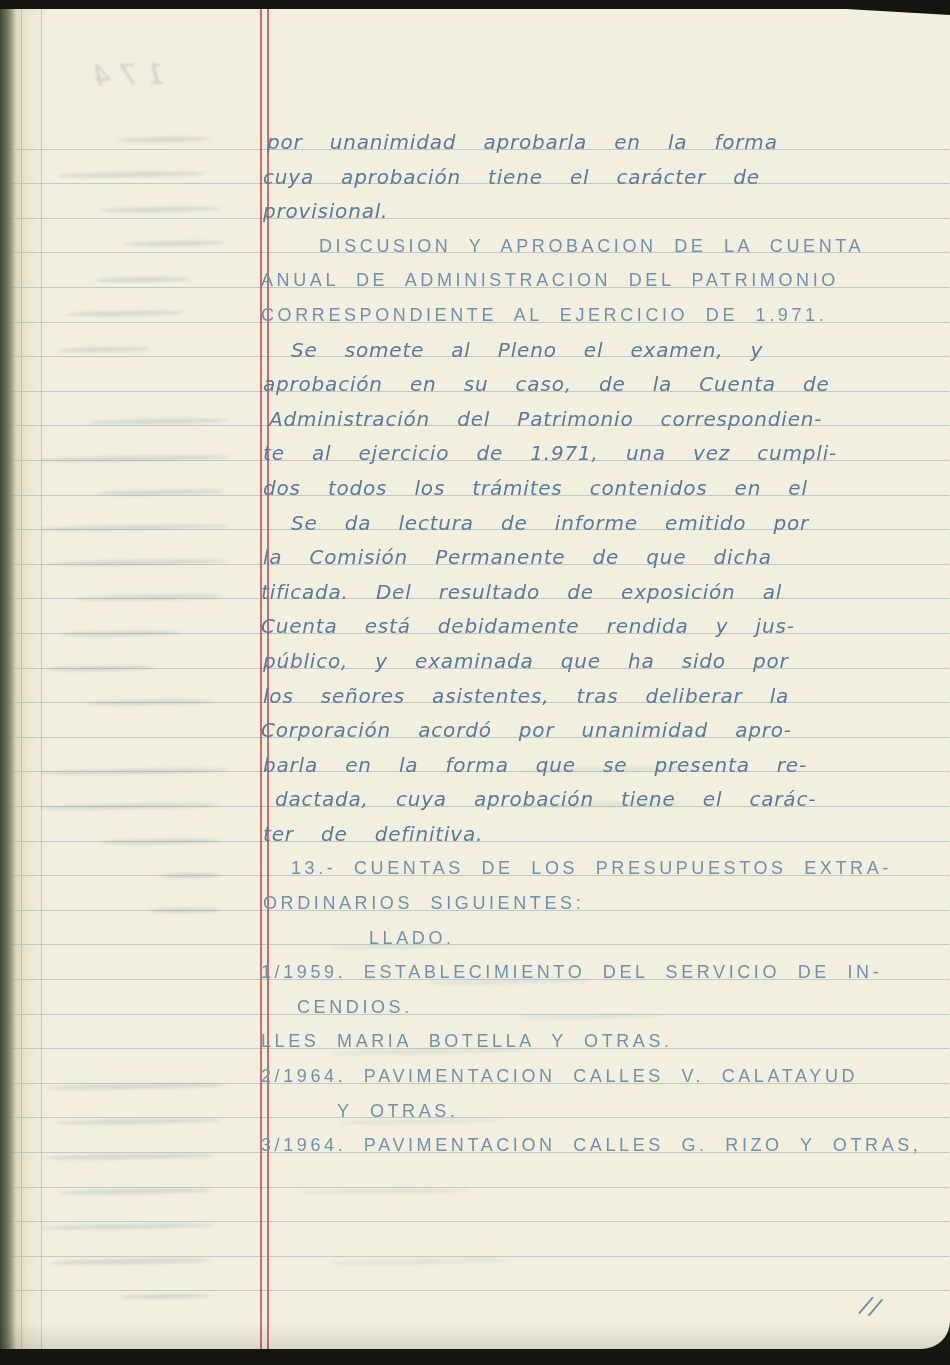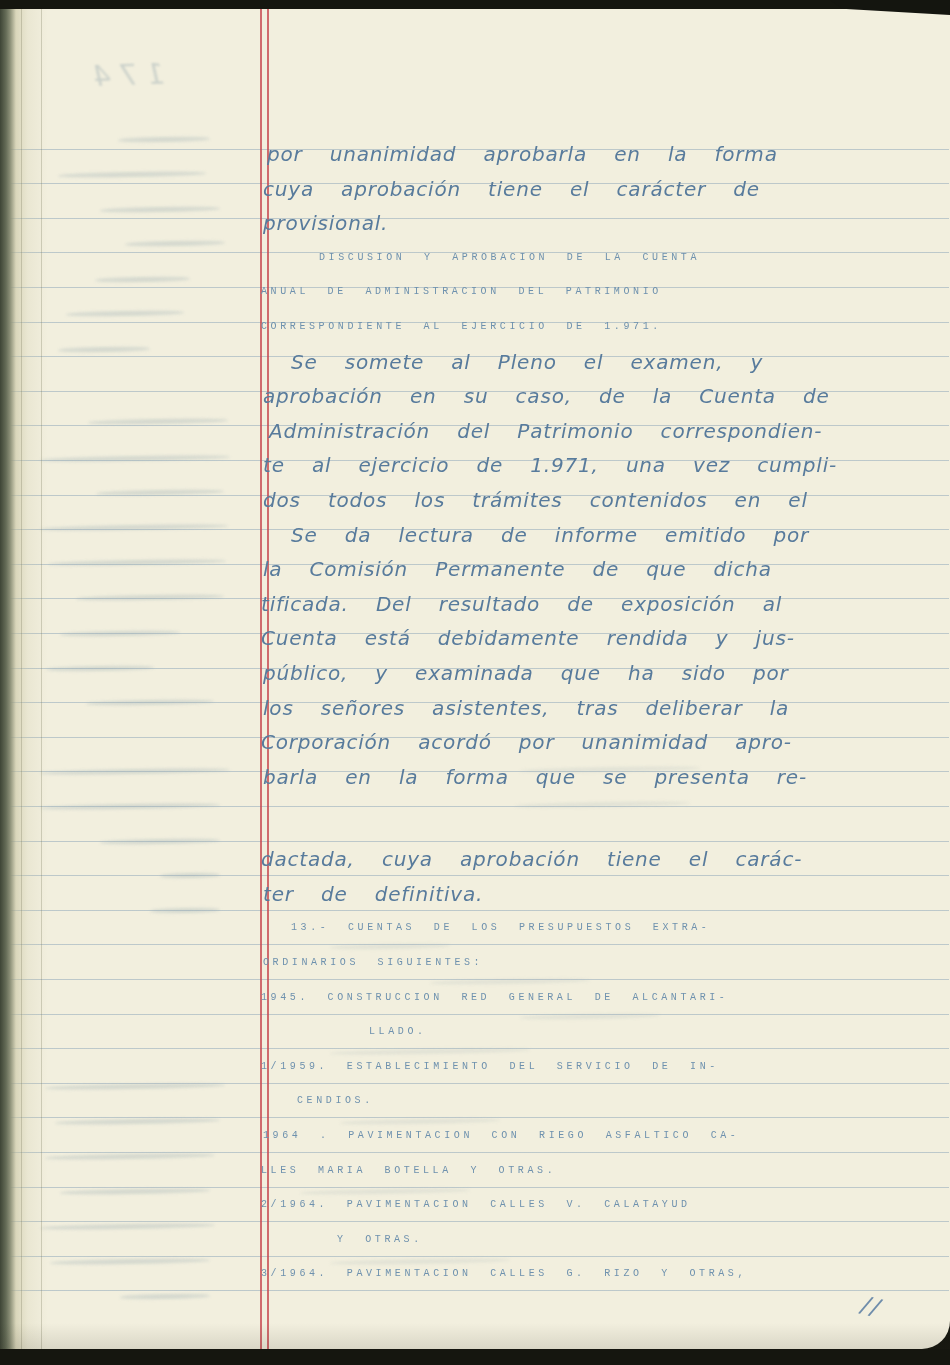--- a/index.html
+++ b/index.html
@@ -43,32 +43,32 @@
   }
   
   .margin-line{
     position:absolute;left:260px;top:0;bottom:0;width:5px;
     border-left:2px solid var(--mline);
     border-right:2px solid var(--mline);
     opacity:.8;
   }
   
   .textblock{
-    position:absolute;left:261px;top:128px;width:686px;
+    position:absolute;left:261px;top:116px;width:686px;
     line-height:34.6px;
   }
   .line{height:34.6px;white-space:nowrap;}
   .line.cursive{
     font-family:"DejaVu Sans",sans-serif;
     font-style:italic;font-size:20px;color:var(--ink);
     letter-spacing:.8px;word-spacing:20px;
   }
   .line.caps{
-    font-family:Liberation Mono, monospace;
-    font-size:10px;color:var(--caps-ink);
+    font-family:Liberation Sans, sans-serif;
+    font-size:18px;color:var(--caps-ink);
     letter-spacing:3.6px;word-spacing:9px;
   }
   
   .bleed-number{
     position:absolute;left:84px;top:50px;
     font-style:italic;font-size:28px;letter-spacing:9px;
     color:#8fa3ac;opacity:.38;filter:blur(1px);
     transform:scaleX(-1) rotate(2deg);
   }
   
@@ -158,29 +158,27 @@
         <div class="line cursive" style="padding-left: 2px;">te al ejercicio de 1.971, una vez cumpli-</div>
         <div class="line cursive" style="padding-left: 2px;">dos todos los trámites contenidos en el</div>
         <div class="line cursive" style="padding-left: 30px;">Se da lectura de informe emitido por</div>
         <div class="line cursive" style="padding-left: 2px;">la Comisión Permanente de que dicha</div>
         <div class="line cursive" style="padding-left: 0px;">tificada. Del resultado de exposición al</div>
         <div class="line cursive" style="padding-left: 0px;">Cuenta está debidamente rendida y jus-</div>
         <div class="line cursive" style="padding-left: 2px;">público, y examinada que ha sido por</div>
         <div class="line cursive" style="padding-left: 2px;">los señores asistentes, tras deliberar la</div>
         <div class="line cursive" style="padding-left: 0px;">Corporación acordó por unanimidad apro-</div>
         <div class="line cursive" style="padding-left: 2px;">barla en la forma que se presenta re-</div>
-        <div class="line cursive" style="padding-left: 0; margin-top: 48px;">dactada, cuya aprobación tiene el carác-</div>
+        <div class="line cursive" style="padding-left: 14px;">dactada, cuya aprobación tiene el carác-</div>
         <div class="line cursive" style="padding-left: 2px;">ter de definitiva.</div>
         <div class="line caps" style="padding-left: 30px;">13.- CUENTAS DE LOS PRESUPUESTOS EXTRA-</div>
         <div class="line caps" style="padding-left: 2px;">ORDINARIOS SIGUIENTES:</div>
-        <div class="line caps" style="padding-left: 0px;">1945. CONSTRUCCION RED GENERAL DE ALCANTARI-</div>
         <div class="line caps" style="padding-left: 108px;">LLADO.</div>
         <div class="line caps" style="padding-left: 0px;">1/1959. ESTABLECIMIENTO DEL SERVICIO DE IN-</div>
         <div class="line caps" style="padding-left: 36px;">CENDIOS.</div>
-        <div class="line caps" style="padding-left: 2px;">1964 . PAVIMENTACION CON RIEGO ASFALTICO CA-</div>
         <div class="line caps" style="padding-left: 0px;">LLES MARIA BOTELLA Y OTRAS.</div>
         <div class="line caps" style="padding-left: 0px;">2/1964. PAVIMENTACION CALLES V. CALATAYUD</div>
         <div class="line caps" style="padding-left: 76px;">Y OTRAS.</div>
         <div class="line caps" style="padding-left: 0px;">3/1964. PAVIMENTACION CALLES G. RIZO Y OTRAS,</div>
       </div>
 
     <div class="rubric">//</div>
 
     <div class="left-edge"></div>
     <div class="crease c1"></div>

